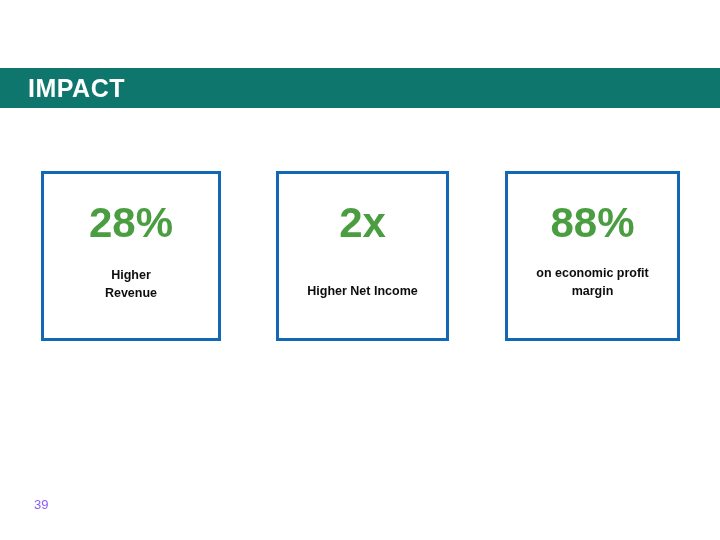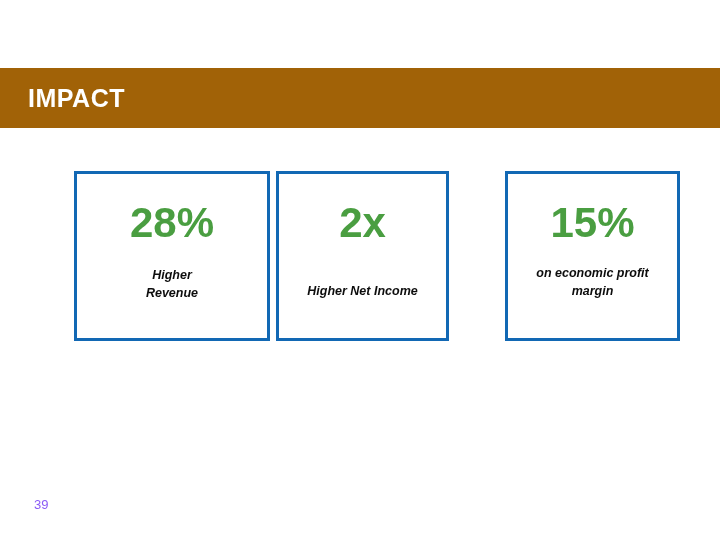--- a/index.html
+++ b/index.html
@@ -24,22 +24,22 @@
     height: 540px;
     background: #ffffff;
   }
 
   
   .header-bar {
     position: absolute;
     left: 0;
     top: 68px;
     width: 720px;
-    height: 60px;
-    background: #a16207;
+    height: 40px;
+    background: #0f766e;
   }
   .header-title {
     position: absolute;
     left: 28px;
     top: 50%;
     transform: translateY(-50%);
     color: #ffffff;
     font-family: "Liberation Sans", sans-serif;
     font-size: 25px;
     font-weight: bold;
@@ -62,21 +62,21 @@
     top: 0;
     height: 170px;
     box-sizing: border-box;
     border: 3px solid #1268b4;
     background: #ffffff;
     display: flex;
     flex-direction: column;
     align-items: center;
   }
 
-  .stat-box-1 { left: 74px;  width: 196px; }
+  .stat-box-1 { left: 41px;  width: 180px; }
   .stat-box-2 { left: 276px; width: 173px; }
   .stat-box-3 { left: 505px; width: 175px; }
 
   .stat-value {
     color: #4a9e41;
     font-family: "Liberation Sans", sans-serif;
     font-size: 42px;
     font-weight: bold;
     line-height: 1;
     margin-top: 28px;
@@ -85,21 +85,20 @@
 
   .stat-label {
     color: #0d0d0d;
     font-family: "Liberation Sans", sans-serif;
     font-size: 12.5px;
     font-weight: bold;
     line-height: 1.45;
     text-align: center;
     margin-top: 22px;
     padding: 0 6px;
-    font-style: italic;
   }
 
   .stat-box-2 .stat-label { margin-top: 38px; }
   .stat-box-3 .stat-label { margin-top: 20px; }
 
   
   .page-number {
     position: absolute;
     left: 34px;
     top: 498px;
@@ -130,21 +129,21 @@
     </div>
 
     <div class="stat-box stat-box-2">
       <div class="stat-value">2x</div>
       <div class="stat-label">
         <div>Higher Net Income</div>
       </div>
     </div>
 
     <div class="stat-box stat-box-3">
-      <div class="stat-value">15%</div>
+      <div class="stat-value">88%</div>
       <div class="stat-label">
         <div>on economic profit</div>
         <div>margin</div>
       </div>
     </div>
 
   </div>
 
   <div class="page-number">39</div>
 

